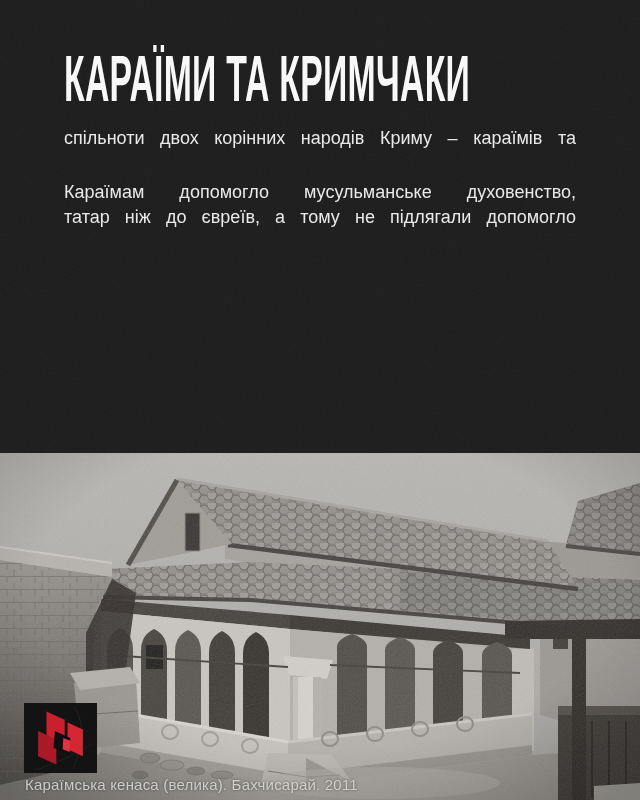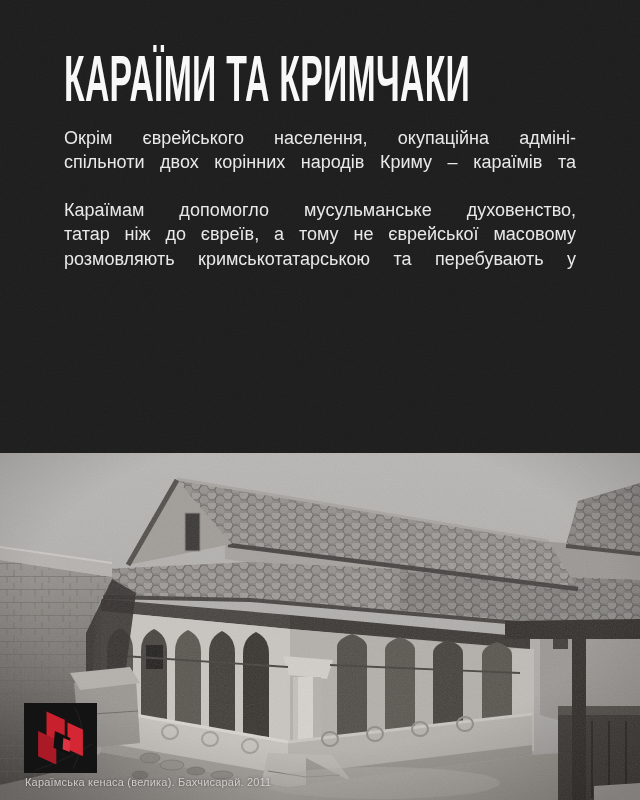--- a/index.html
+++ b/index.html
@@ -32,41 +32,41 @@
   }
   .text-block {
     position: absolute;
     left: 64px;
     top: 126px;
     width: 512px;
     color: #e9e9e9;
     font-size: 18px;
     line-height: 24.4px;
   }
-  .para + .para { margin-top: 23px; }
+  .para + .para { margin-top: 30px; }
   .line {
     text-align: justify;
     text-align-last: justify;
     white-space: normal;
   }
   .line.para-end { text-align-last: left; }
   .logo {
     position: absolute;
     left: 24px;
     top: 703px;
     width: 73px;
     height: 70px;
     background: #141313;
   }
   .logo svg { display: block; width: 100%; height: 100%; }
   .caption {
     position: absolute;
     left: 25px;
     top: 776px;
-    font-size: 11px;
+    font-size: 15px;
     letter-spacing: 0.2px;
     color: #d6d4d2;
     opacity: 0.92;
     text-shadow: 0 0 3px rgba(0,0,0,0.55);
     white-space: nowrap;
   }
 </style>
 </head>
 <body>
 
@@ -231,27 +231,25 @@
 
       <rect x="0" y="0" width="640" height="347" filter="url(#grain)" opacity="0.17"></rect>
       <rect x="0" y="0" width="640" height="347" fill="url(#vg)"></rect>
     </g>
   </svg>
 
   <div class="title">КАРАЇМИ ТА КРИМЧАКИ</div>
 
   <div class="text-block">
     <div class="para">
-      <div class="line">Окрім єврейського населення, окупаційна адміні-</div>
       <div class="line">спільноти двох корінних народів Криму – караїмів та</div>
     </div>
     <div class="para">
       <div class="line">Караїмам допомогло мусульманське духовенство,</div>
-      <div class="line">татар ніж до євреїв, а тому не єврейської масовому</div>
-      <div class="line">розмовляють кримськотатарською та перебувають у</div>
+      <div class="line">татар ніж до євреїв, а тому не підлягали допомогло</div>
     </div>
   </div>
 
   <div class="logo">
     <svg viewBox="0 0 100 100" aria-hidden="true">
       <rect x="0" y="0" width="100" height="100" fill="#141313"></rect>
       <path d="M70 6 Q92 42 68 94" stroke="#262424" stroke-width="1.2" fill="none"></path>
       <path d="M14 96 Q58 82 96 58" stroke="#242222" stroke-width="1.2" fill="none"></path>
       <polygon points="30,12 56,24 56,60 30,48" fill="#c9202d"></polygon>
       <polygon points="18,40 44,52 44,88 18,76" fill="#aa1a26"></polygon>

